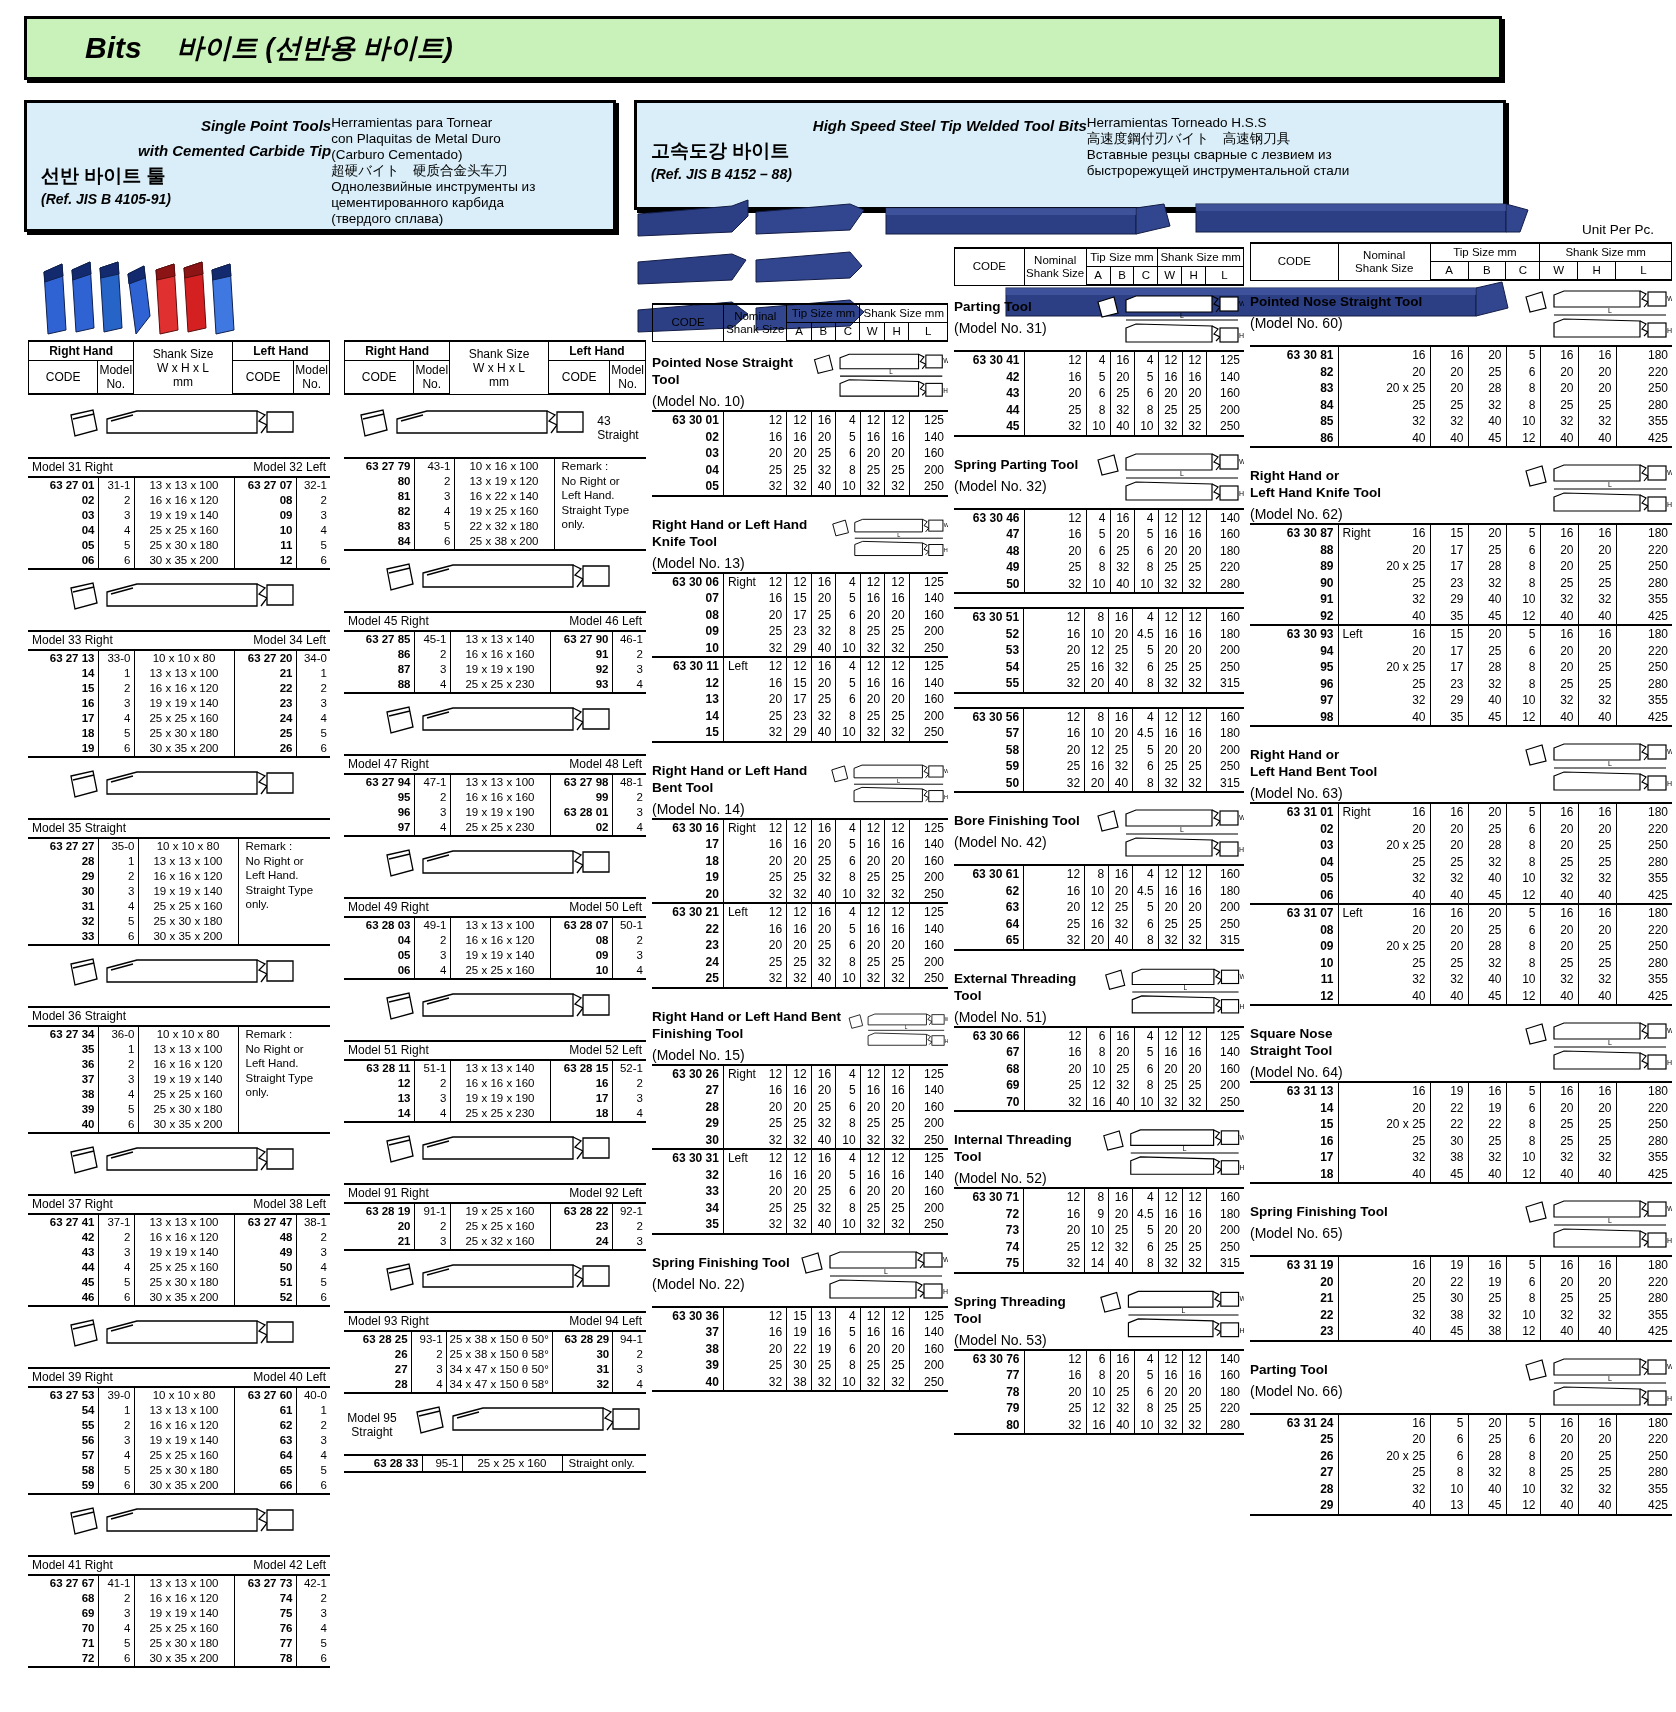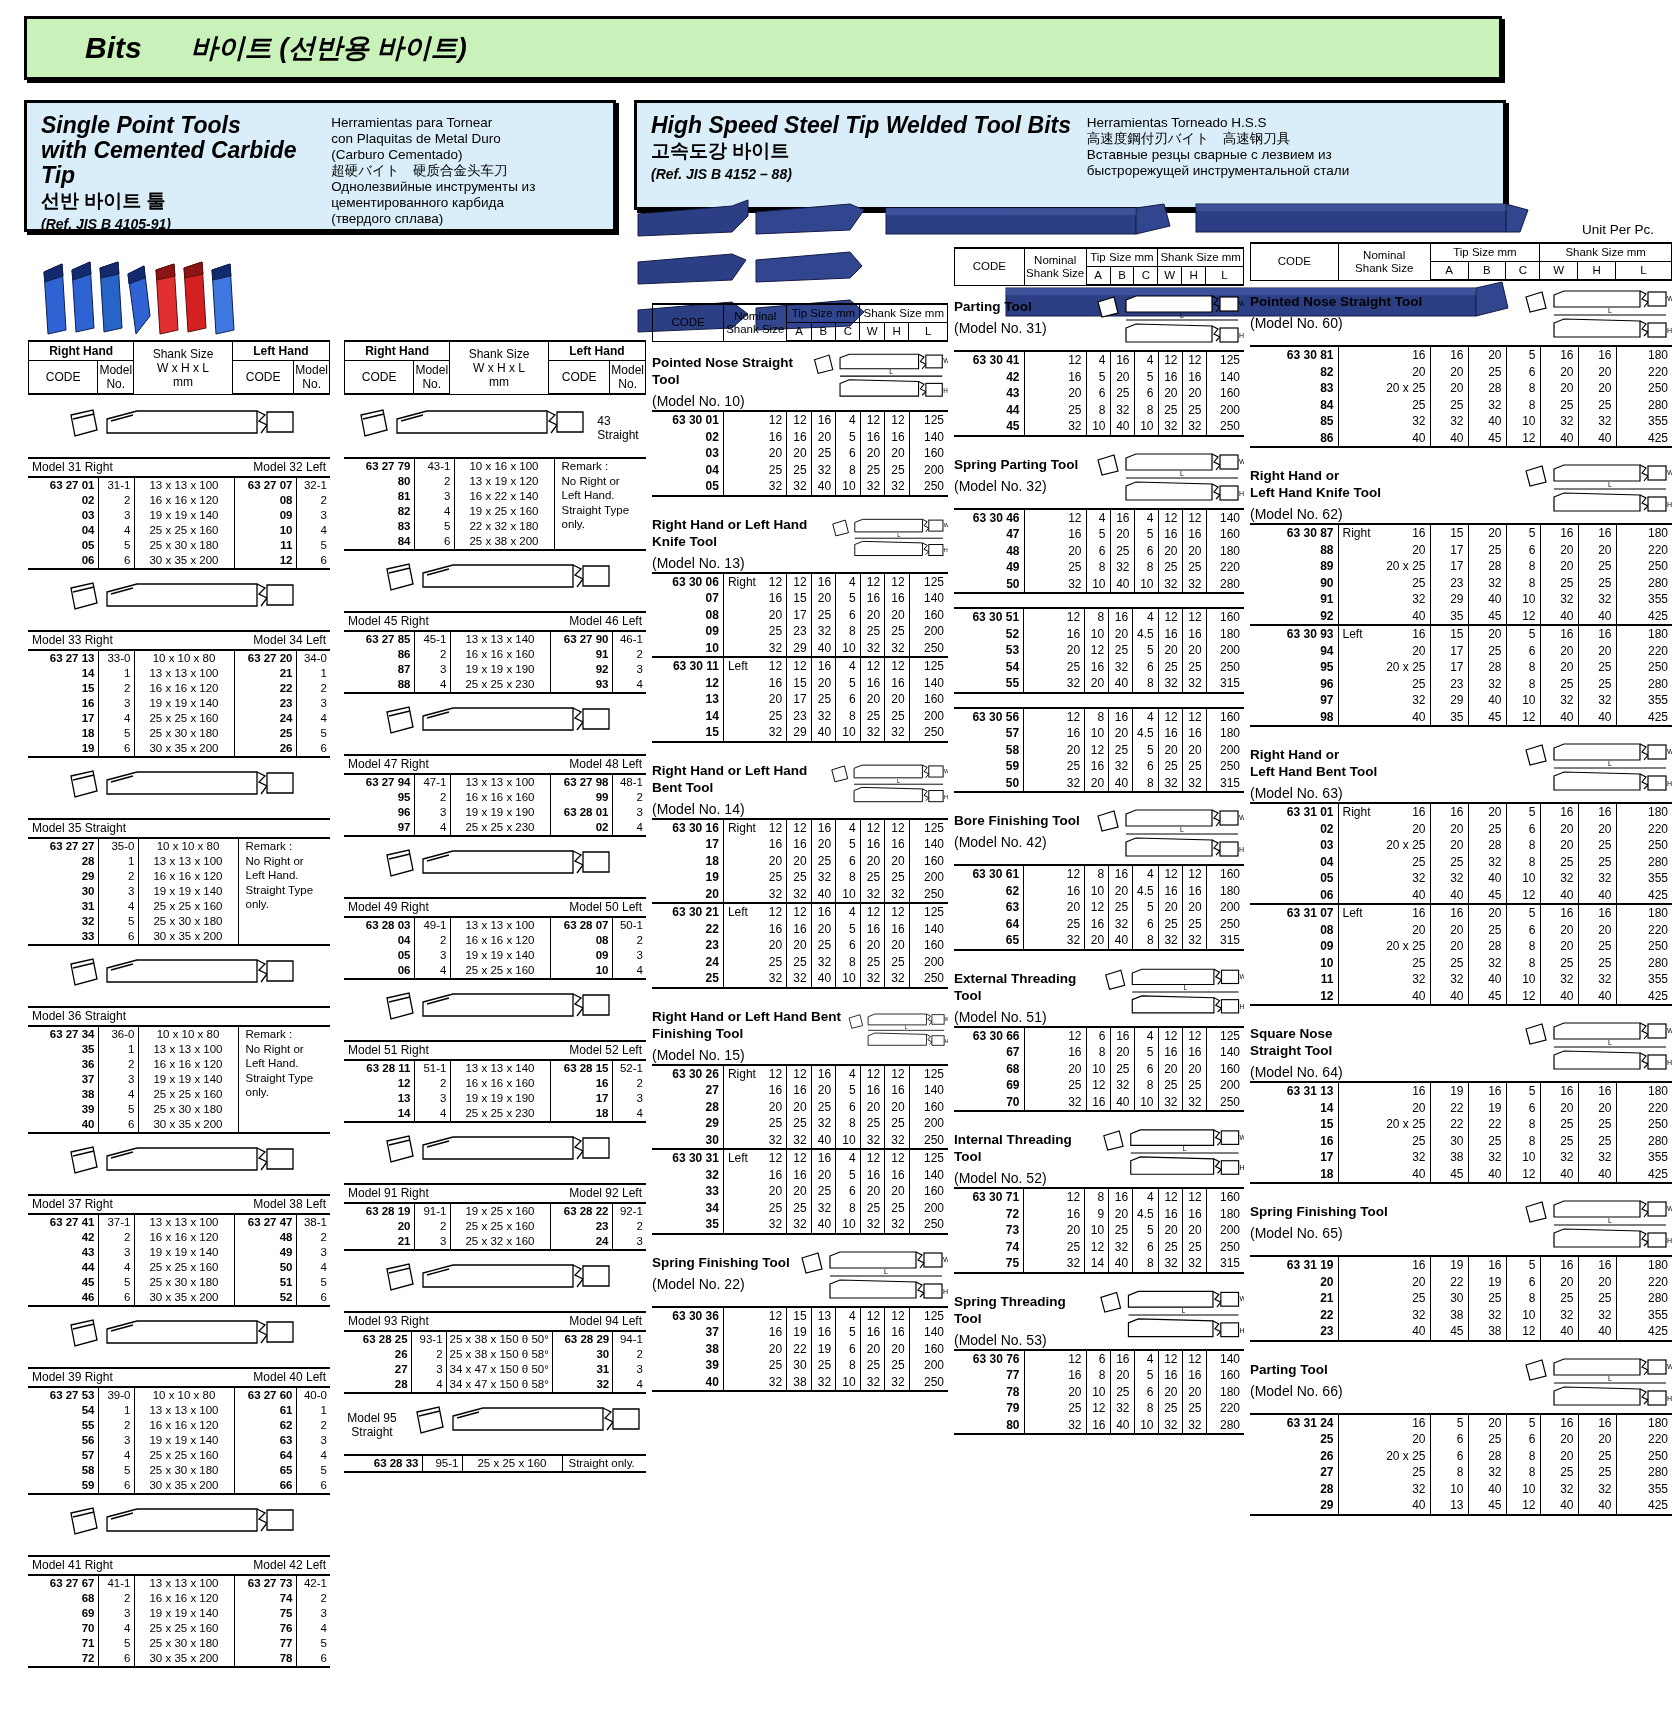--- a/index.html
+++ b/index.html
@@ -2,29 +2,29 @@
 <html><head>
 <meta charset="utf-8">
 <title>Bits Catalog Page</title>
 <style>
   html,body{margin:0;padding:0;background:#ffffff;}
   body{width:1676px;height:1712px;position:relative;overflow:hidden;
        font-family:"Liberation Sans", sans-serif;color:#000;}
   .banner{position:absolute;left:24px;top:16px;width:1478px;height:64px;
           background:#c9f2ba;border:3px solid #000;box-shadow:3px 3px 0 #000;
           display:flex;align-items:center;padding-left:58px;box-sizing:border-box;}
-  .banner .b-en{font-size:30px;font-weight:bold;font-style:italic;margin-right:49px;}
+  .banner .b-en{font-size:30px;font-weight:bold;font-style:italic;margin-right:35px;}
   .banner .b-ko{font-size:27px;font-weight:bold;font-style:italic;}
   .hdr-box{position:absolute;background:#d9eef8;border:3px solid #000;box-shadow:3px 3px 0 #000;
            box-sizing:border-box;display:flex;padding:10px 14px;}
   #hdr-left{left:24px;top:100px;width:592px;height:132px;}
   #hdr-right{left:634px;top:100px;width:872px;height:110px;}
   .hdr-main{flex:0 0 52%;}
   .hdr-alt{flex:1;font-size:13.5px;line-height:16px;white-space:pre-line;padding-top:2px;}
-  .hl1{font-size:23px;font-weight:bold;font-style:italic;line-height:25px;}
+  .hl1{font-size:15px;font-weight:bold;font-style:italic;line-height:25px;text-align:right;}
   .hl2{font-size:19px;font-weight:bold;line-height:26px;}
   .hl3{font-size:14px;font-weight:bold;font-style:italic;line-height:20px;}
   .photo{position:absolute;}
   .col{position:absolute;}
   #col1{left:28px;top:340px;width:302px;}
   #col2{left:344px;top:340px;width:302px;}
   #col3{left:652px;top:303px;width:296px;}
   #col4{left:954px;top:247px;width:290px;}
   #col5{left:1250px;top:242px;width:422px;}
   .unit-note{position:absolute;right:22px;top:222px;font-size:13.5px;}

